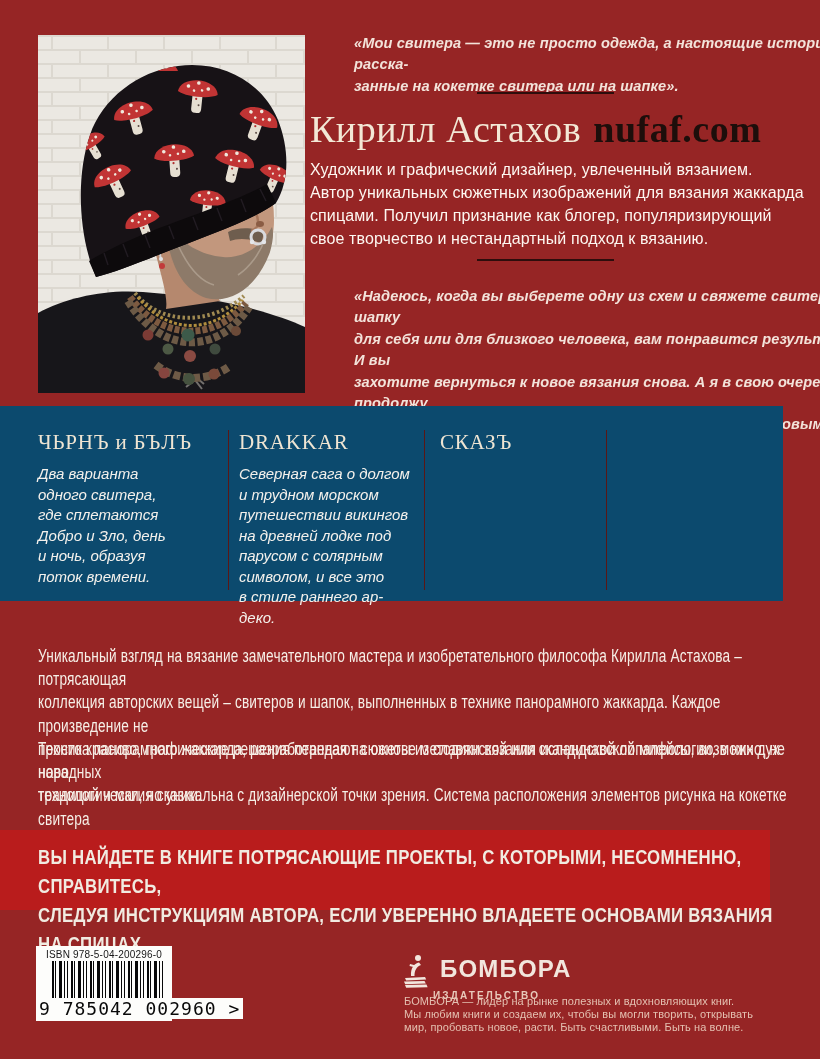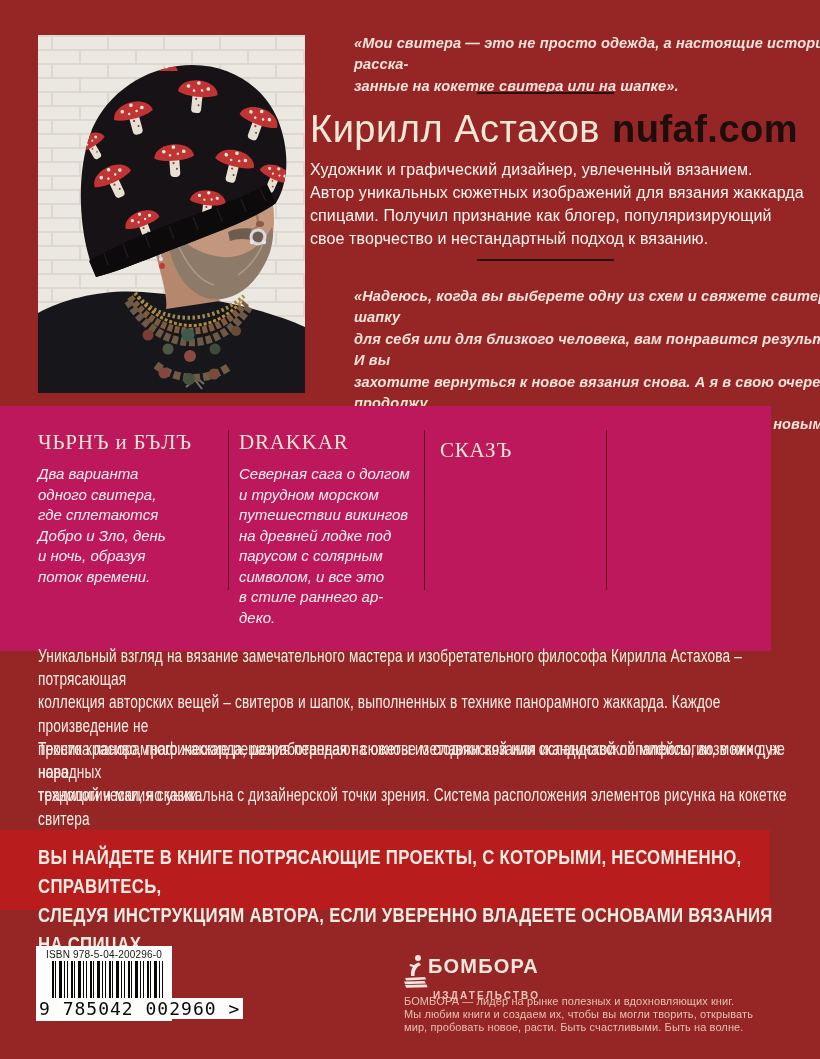--- a/index.html
+++ b/index.html
@@ -18,40 +18,40 @@
     color:#f3e3da;font-style:italic;font-weight:bold;
     font-size:14.6px;line-height:21.4px;white-space:pre-line;letter-spacing:.1px;margin-left:44px;
   }
   .quote.q1{top:33px;}
   .quote.q2{top:286px;}
   .hr-divider{position:absolute;left:477px;width:137px;height:2px;background:#2d0d0c;}
   .hr-divider.d1{top:92px;}
   .hr-divider.d2{top:259px;}
   .name-row{
     position:absolute;left:310px;top:108px;width:505px;
-    font-family:Liberation Sans, sans-serif;font-size:38px;line-height:42px;
+    font-family:Liberation Serif, serif;font-size:38px;line-height:42px;
     white-space:nowrap;
   }
   .author-name{color:#f3e8d6;letter-spacing:.5px;}
   .watermark{color:#1d0e0b;font-weight:bold;margin-left:12px;letter-spacing:.5px;}
   .bio{
     position:absolute;left:310px;top:158px;width:515px;
     color:#fdf7f1;font-size:16px;line-height:23px;white-space:pre-line;letter-spacing:.1px;
   }
   
-  .band{position:absolute;left:0;top:406px;width:771px;height:245px;background:#be185d;}
+  .band{position:absolute;left:0;top:406px;width:771px;height:195px;background:#0c4a6e;padding-left:12px;}
   .proj{position:absolute;top:24px;}
   .proj .t{
     font-family:"Liberation Serif", serif;color:#efe5d3;
     font-size:21px;line-height:25px;letter-spacing:.8px;margin-bottom:9px;white-space:nowrap;
   }
   .proj .d{color:#f4f1ec;font-size:15px;line-height:20.5px;white-space:pre-line;font-style:italic;}
   .p1{left:38px;width:185px;}
   .p2{left:239px;width:175px;}
-  .p3{left:440px;width:160px;margin-top:8px;}
+  .p3{left:440px;width:160px;}
   .p4{left:622px;width:142px;}
   .vdiv{position:absolute;top:24px;width:1px;height:160px;background:#5a1716;}
   .v1{left:228px;}.v2{left:424px;}.v3{left:606px;}
   
   .para{
     position:absolute;left:38px;width:990px;
     color:#f6efe7;font-size:17.5px;line-height:23.2px;white-space:pre-line;
     transform:scaleX(.78);transform-origin:left top;letter-spacing:.2px;
   }
   .para.a{top:645px;}
@@ -76,22 +76,22 @@
       #080808 7px 10px,#fdfdfb 10px 12px,#080808 12px 13px,#fdfdfb 13px 15px,
       #080808 15px 16px,#fdfdfb 16px 19px);
   }
   .digits{
     position:relative;margin-top:-7px;
     font-family:"DejaVu Sans Mono", monospace;font-size:18px;color:#090909;
     background:#fdfdfb;display:inline-block;padding:0 3px;letter-spacing:1px;white-space:nowrap;
   }
   .pub-logo{position:absolute;left:402px;top:954px;width:27px;height:35px;}
   .pub-name{
-    position:absolute;left:428px;top:955px;color:#f2e6dd;font-weight:bold;
-    font-size:20px;letter-spacing:1.2px;white-space:nowrap;
+    position:absolute;left:440px;top:955px;color:#f2e6dd;font-weight:bold;
+    font-size:24px;letter-spacing:1.2px;white-space:nowrap;
   }
   .pub-sub{
     position:absolute;left:433px;top:990px;color:#e8c9ba;font-weight:bold;
     font-size:10px;letter-spacing:2.1px;white-space:nowrap;
   }
   .pub-about{
     position:absolute;left:404px;top:995px;width:420px;
     color:#e4c0b1;font-size:11px;line-height:13px;white-space:pre-line;letter-spacing:.1px;
   }
 </style>

